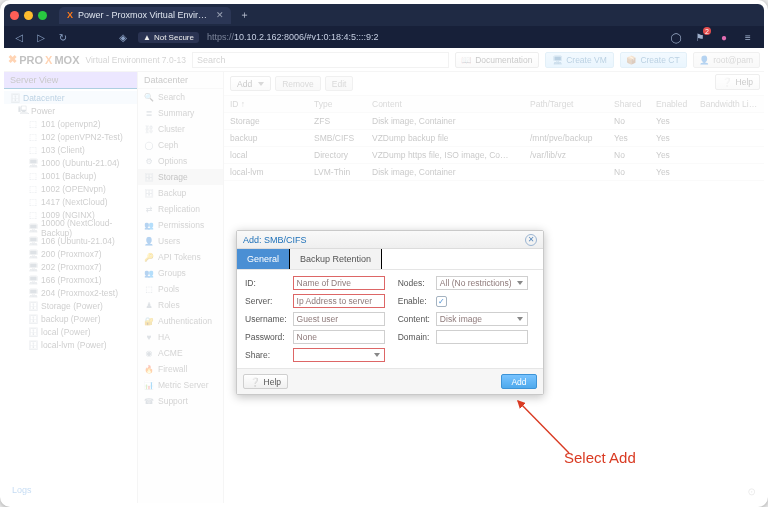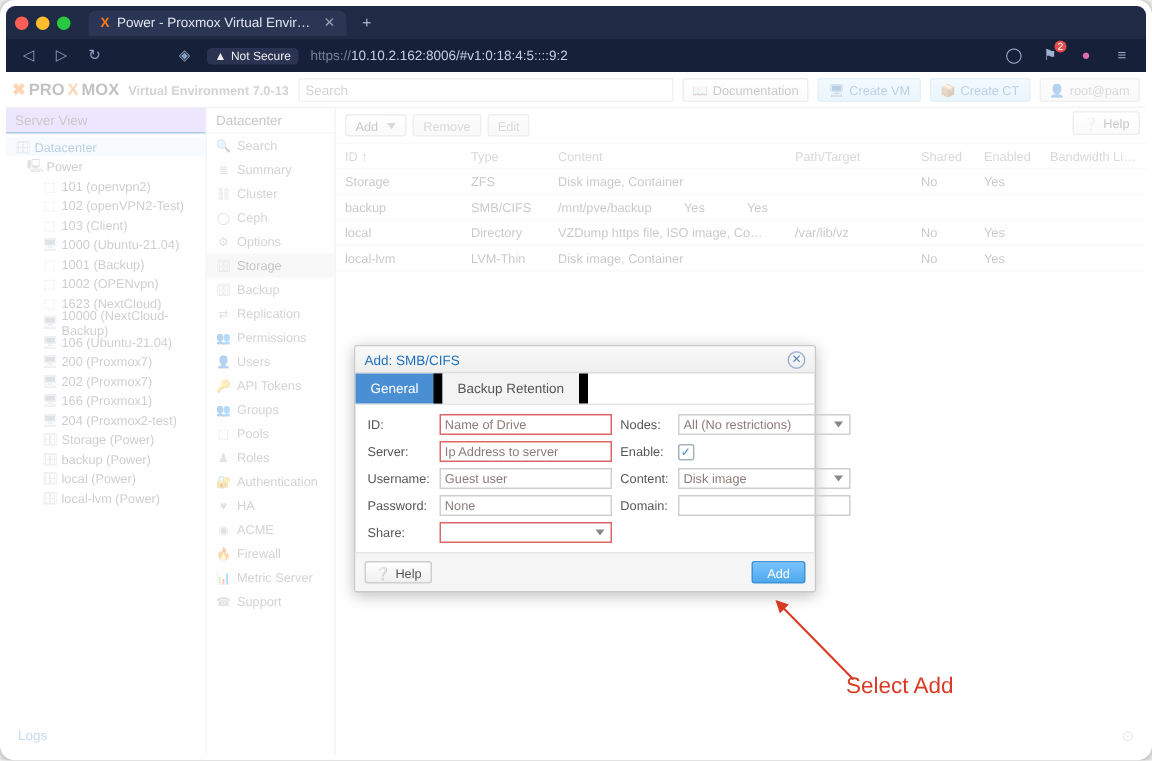--- a/index.html
+++ b/index.html
@@ -22,21 +22,21 @@
 .url .dim{opacity:.55}
 .spacer{flex:1}
 .rIcon{width:16px;height:14px;color:#9fb0cc;display:flex;align-items:center;justify-content:center;position:relative}
 .badge{position:absolute;top:-3px;right:-3px;background:#e34d4d;color:#fff;font-size:7px;width:8px;height:8px;border-radius:50%;display:flex;align-items:center;justify-content:center}
 
 .app{position:relative;flex:1;display:flex;flex-direction:column;background:#fff}
 .veil{position:absolute;inset:0;background:rgba(255,255,255,.68);pointer-events:none;z-index:5}
 .topbar{display:flex;align-items:center;height:24px;border-bottom:1px solid #e0e0e0;padding:0 4px;gap:6px}
 .brand{display:flex;align-items:center;gap:2px;font-size:11px;font-weight:700;color:#414141}
 .brand .x{color:#ff7a18}
-.brand .ver{font-weight:700;font-size:8.5px;color:#777}
+.brand .ver{font-weight:400;font-size:8.5px;color:#777}
 .searchTop{flex:1}
 .searchTop input{width:100%;height:16px;border:1px solid #d6d6d6;padding:0 4px;font-size:9px;color:#999}
 .btn{height:16px;border:1px solid #c9c9c9;background:linear-gradient(#fff,#f0f0f0);font-size:8.5px;padding:0 6px;color:#555;display:inline-flex;align-items:center;gap:3px;border-radius:2px}
 .btn.blue{background:linear-gradient(#d8eefd,#bde1fa);border-color:#a9cfe9;color:#2a6fa6}
 .btn.grey{background:linear-gradient(#f6f6f6,#ebebeb);border-color:#cfcfcf;color:#888}
 .main{flex:1;display:flex}
 .sidebar{width:134px;border-right:1px solid #e0e0e0;display:flex;flex-direction:column}
 .sidebarHdr{font-size:9px;color:#555;padding:3px 6px;border-bottom:1px solid #0369a1;background:#c4b5fd}
 .tree{flex:1;overflow:hidden;padding:2px 0}
 .tn{display:flex;align-items:center;gap:3px;height:13px;padding-left:6px;color:#666;font-size:8.5px}
@@ -58,25 +58,25 @@
 .gridHdr{color:#888;background:#fbfbfb}
 .gc{padding:3px 6px;white-space:nowrap;overflow:hidden;text-overflow:ellipsis}
 .c1{width:84px}.c2{width:58px}.c3{flex:1}.c4{width:84px}.c5{width:42px}.c6{width:44px}.c7{width:70px}
 .footer{position:absolute;bottom:8px;left:8px;color:#4a90d9;font-size:9px}
 .helpTR{position:absolute;top:2px;right:4px}
 
 .modal{position:absolute;z-index:10;left:232px;top:182px;width:308px;background:#fff;border:1px solid #c9c9c9;border-radius:2px;box-shadow:0 2px 10px rgba(0,0,0,.25)}
 .modalTitle{background:linear-gradient(#f9f9f9,#efefef);border-bottom:1px solid #dcdcdc;height:18px;display:flex;align-items:center;justify-content:space-between;padding:0 6px;font-size:9px;color:#1d70b8}
 .closeIco{width:12px;height:12px;border-radius:50%;border:1px solid #9bb5d2;color:#5c8bbd;font-size:8px;display:flex;align-items:center;justify-content:center}
 .tabs{display:flex;border-bottom:1px solid #e5e5e5}
-.tabBtn{height:20px;padding:0 10px;font-size:9px;color:#555;display:flex;align-items:center;background:#f3f3f3;border-right:6px solid #000000;cursor:pointer}
+.tabBtn{height:20px;padding:0 10px;font-size:9px;color:#555;display:flex;align-items:center;background:#f3f3f3;border-right:1px solid #000000;cursor:pointer}
 .tabBtn.active{background:#4a8fd4;color:#fff}
 .form{padding:6px 8px;display:grid;grid-template-columns:auto 1fr auto 1fr;gap:4px 6px;align-items:center}
 .form label{font-size:8.5px;color:#555}
-.field{height:14px;border:1px solid #cfcfcf;font-size:8.5px;padding:0 3px;width:115px;color:#8e7a7a;display:flex;align-items:center;justify-content:space-between}
+.field{height:14px;border:1px solid #cfcfcf;font-size:8.5px;padding:0 3px;width:92px;color:#8e7a7a;display:flex;align-items:center;justify-content:space-between}
 .field.red{border-color:#d66}
 .selectF{position:relative}
 .selectF .drop{position:absolute;right:4px;top:4px}
 .check{width:11px;height:11px;border:1px solid #a5b3c1;border-radius:2px;display:flex;align-items:center;justify-content:center;color:#4a8fd4;font-size:8px}
 .modalFoot{display:flex;justify-content:space-between;padding:5px 6px;border-top:1px solid #e6e6e6;background:#f6f6f6}
 .addBtn{background:linear-gradient(#78c3ff,#4ea9ec);color:#fff;border:1px solid #3d93d6;height:15px;width:36px;display:flex;align-items:center;justify-content:center;font-size:8.5px;border-radius:2px}
 .helpBtn{height:15px;display:inline-flex;align-items:center;gap:3px;font-size:8.5px;border:1px solid #cfcfcf;background:linear-gradient(#fff,#f0f0f0);padding:0 6px;border-radius:2px}
 
 .arrowSvg{position:absolute;left:490px;top:345px;z-index:30}
 .annot{position:absolute;left:560px;top:401px;color:#d93a22;font-size:15px;font-weight:500;z-index:30}
@@ -173,21 +173,25 @@
             <div class="tn d2">
               <span class="ico">⬚</span>
               <span>1001 (Backup)</span>
             </div>
             <div class="tn d2">
               <span class="ico">⬚</span>
               <span>1002 (OPENvpn)</span>
             </div>
             <div class="tn d2">
               <span class="ico">⬚</span>
-              <span>1623 (NextCloud)</span>
+              <span>1417 (NextCloud)</span>
+            </div>
+            <div class="tn d2">
+              <span class="ico">⬚</span>
+              <span>1009 (NGINX)</span>
             </div>
             <div class="tn d2">
               <span class="ico">🖥</span>
               <span>10000 (NextCloud-Backup)</span>
             </div>
             <div class="tn d2">
               <span class="ico">🖥</span>
               <span>106 (Ubuntu-21.04)</span>
             </div>
             <div class="tn d2">
@@ -340,20 +344,21 @@
                 <div class="gc c2">ZFS</div>
                 <div class="gc c3">Disk image, Container</div>
                 <div class="gc c4"></div>
                 <div class="gc c5">No</div>
                 <div class="gc c6">Yes</div>
                 <div class="gc c7"></div>
               </div>
               <div class="gridRow">
                 <div class="gc c1">backup</div>
                 <div class="gc c2">SMB/CIFS</div>
+                <div class="gc c3">VZDump backup file</div>
                 <div class="gc c4">/mnt/pve/backup</div>
                 <div class="gc c5">Yes</div>
                 <div class="gc c6">Yes</div>
                 <div class="gc c7"></div>
               </div>
               <div class="gridRow">
                 <div class="gc c1">local</div>
                 <div class="gc c2">Directory</div>
                 <div class="gc c3">VZDump https file, ISO image, Co…</div>
                 <div class="gc c4">/var/lib/vz</div>

